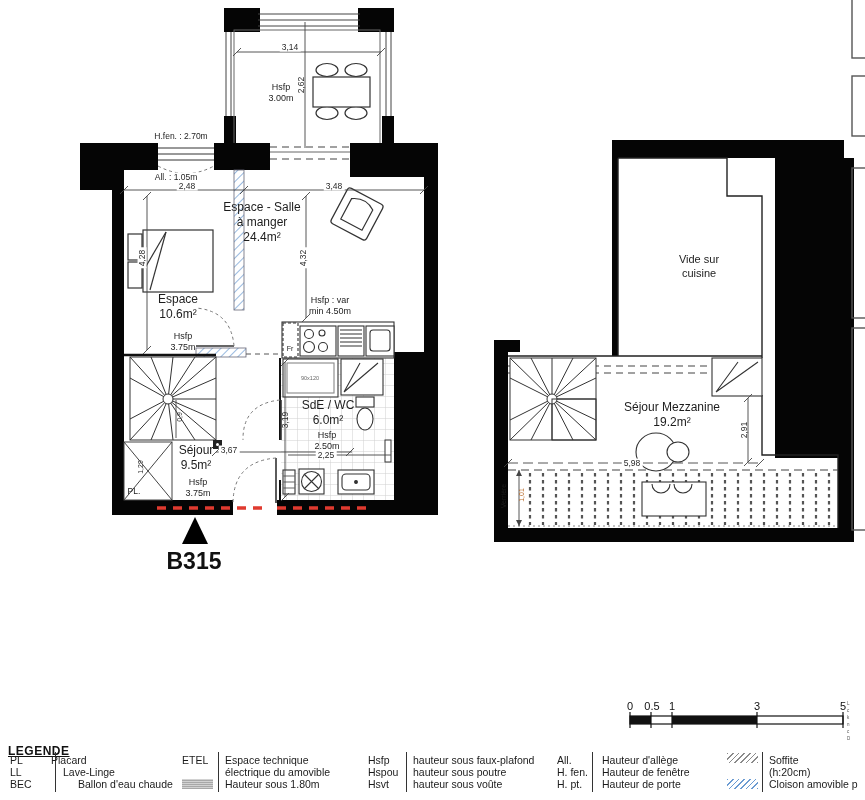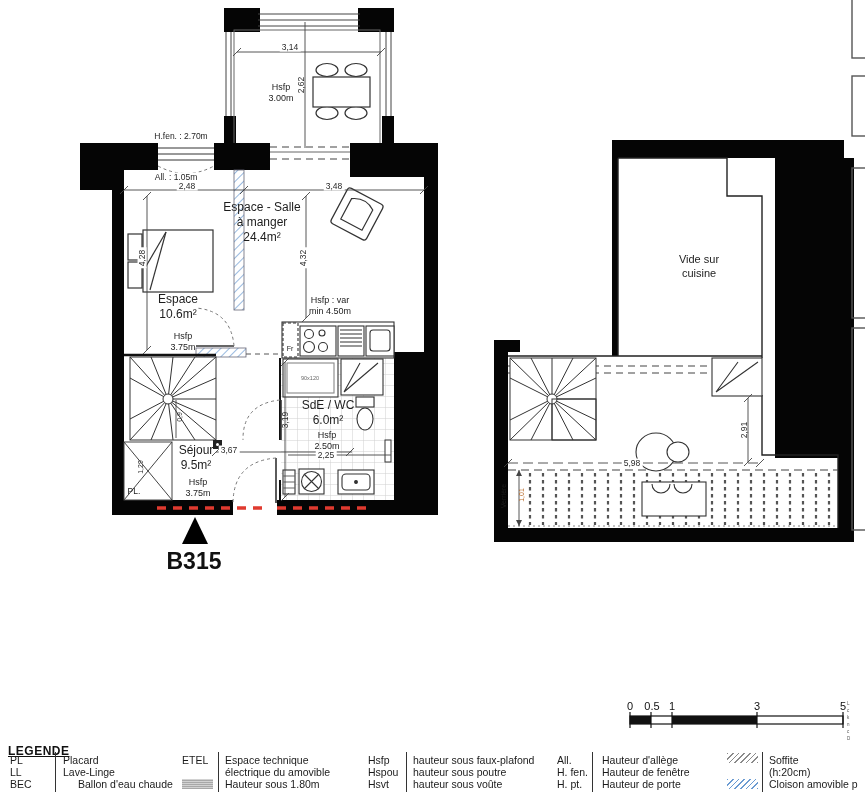--- a/index.html
+++ b/index.html
@@ -356,20 +356,22 @@
 9.5m²</span>
 <span class="lbl s9" style="left:198px;top:488px">Hsfp
 3.75m</span>
 <span class="lbl s8 dim bgw" style="left:229px;top:450px">3,67</span>
 <span class="lbl rot s7 dim" style="left:180px;top:417px">0,9</span>
 <span class="lbl rot s7 dim" style="left:141px;top:467px">1,29</span>
 <span class="lbl s8" style="left:134px;top:491px">PL.</span>
 
 <span class="lbl s11" style="left:699px;top:267px">Vide sur
 cuisine</span>
+<span class="lbl s12" style="left:672px;top:415px">Séjour Mezzanine
+19.2m²</span>
 <span class="lbl s8 dim bgw" style="left:632px;top:463px">5,98</span>
 <span class="lbl rot s8 dim" style="left:744px;top:430px">2,91</span>
 <span class="lbl rot s7" style="left:504px;top:496px">Verrière</span>
 <span class="lbl rot s7 orange" style="left:522px;top:495px">1,01</span>
 
 <div class="unit-id">B315</div>
 
 <span class="scale-num" style="left:630px;top:706px">0</span>
 <span class="scale-num" style="left:652px;top:706px">0.5</span>
 <span class="scale-num" style="left:672px;top:706px">1</span>
@@ -382,21 +384,21 @@
 n
 c
 D</div>
 
 <div class="lg-title">LEGENDE</div>
 
 <span class="lg" style="left:10px;top:754px">PL</span>
 <span class="lg" style="left:10px;top:766px">LL</span>
 <span class="lg" style="left:10px;top:778px">BEC</span>
 <div class="lg-div" style="left:55px"></div>
-<span class="lg" style="left:63px;top:754px">Placard</span>
+<span class="lg" style="left:51px;top:754px">Placard</span>
 <span class="lg" style="left:63px;top:766px">Lave-Linge</span>
 <span class="lg" style="left:78px;top:778px">Ballon d'eau chaude</span>
 
 <span class="lg" style="left:182px;top:754px">ETEL</span>
 <div class="swatch sw-gray-dense" style="left:182px;top:779px"></div>
 <div class="lg-div" style="left:218px"></div>
 <span class="lg" style="left:225px;top:754px">Espace technique</span>
 <span class="lg" style="left:225px;top:766px">électrique du amovible</span>
 <span class="lg" style="left:225px;top:778px">Hauteur sous 1.80m</span>
 

